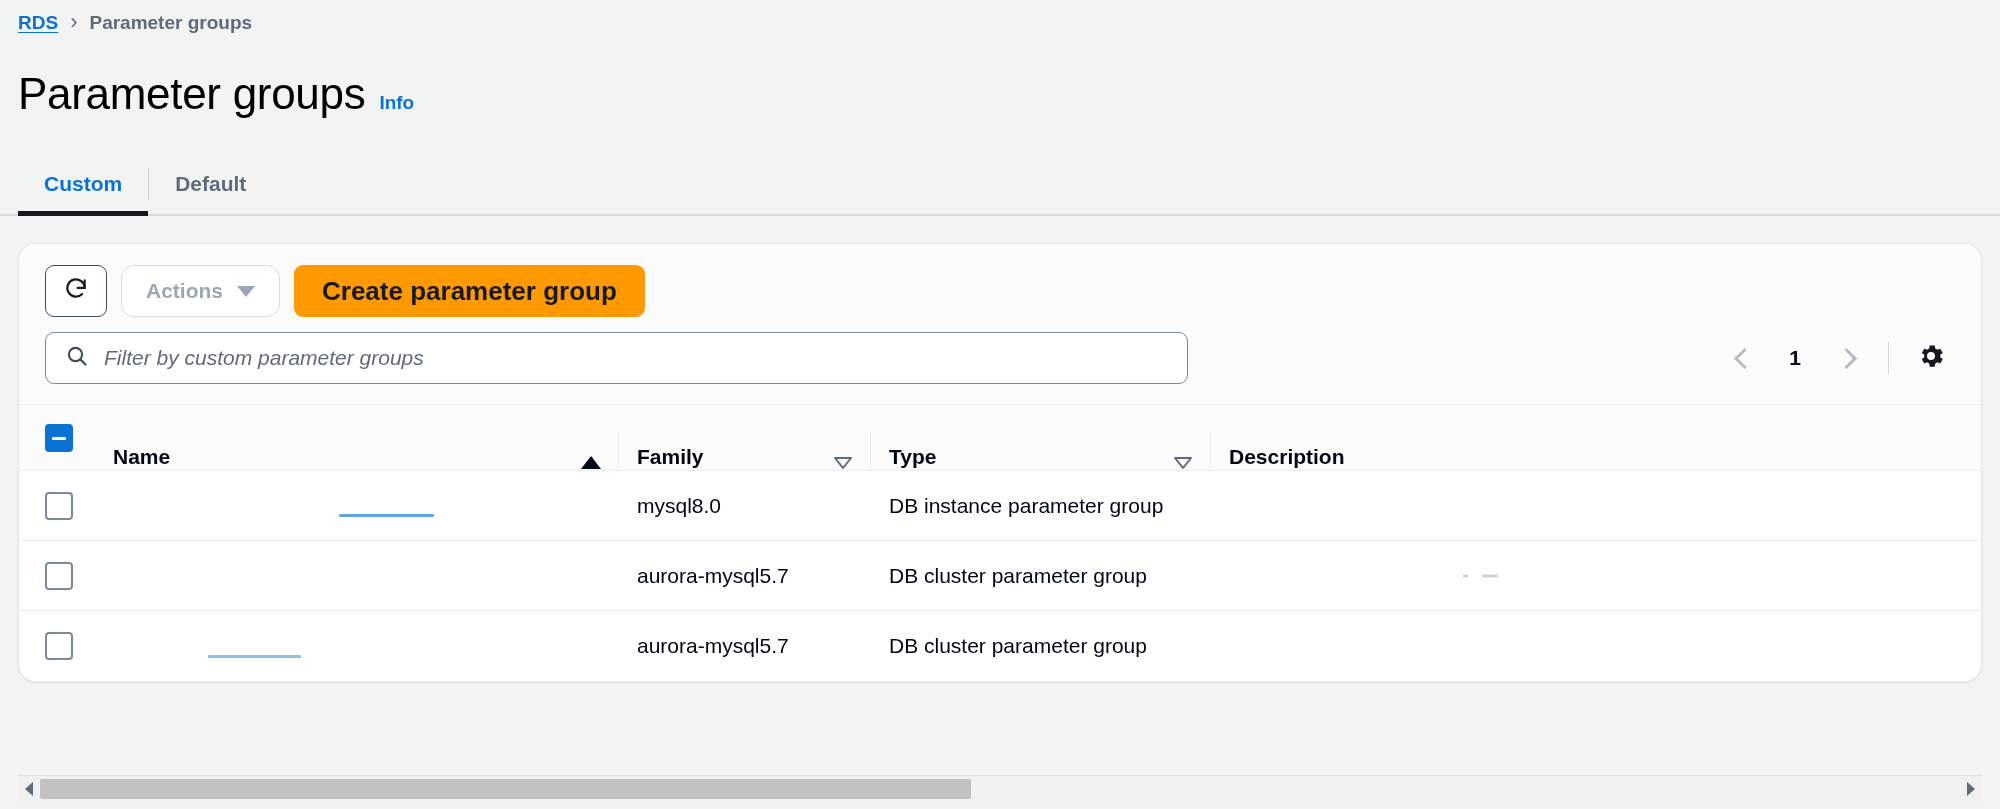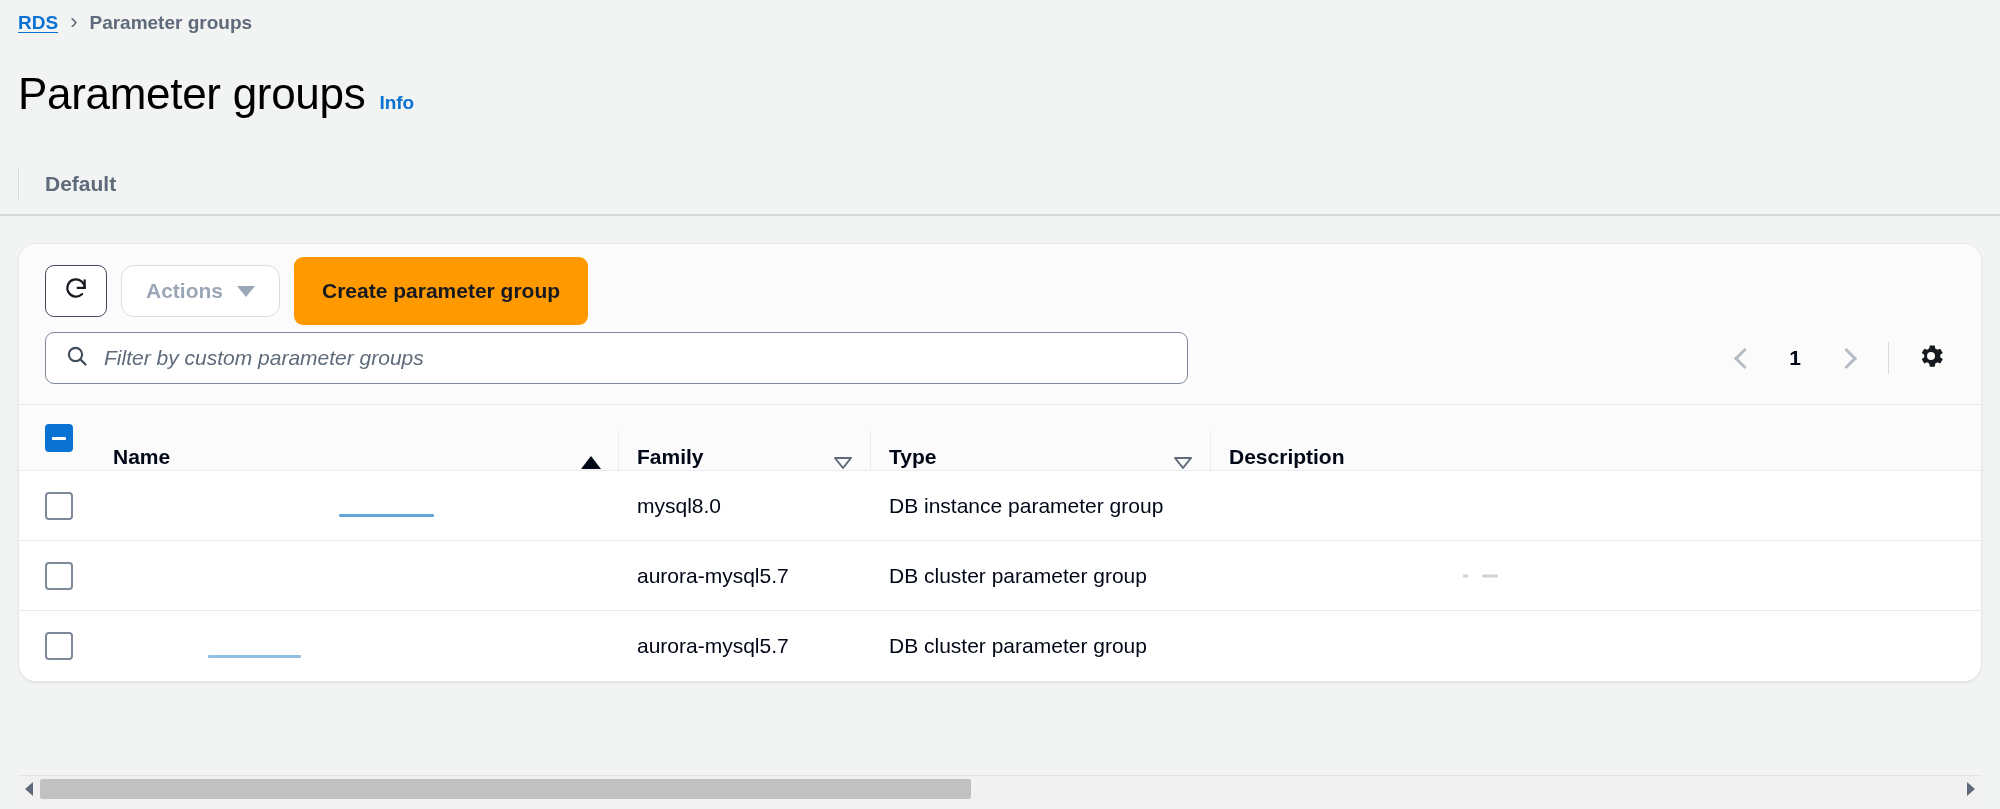--- a/index.html
+++ b/index.html
@@ -165,26 +165,26 @@
     cursor: default;
     font-family: inherit;
   }
   .caret-down {
     width: 0; height: 0;
     border-left: 9px solid transparent;
     border-right: 9px solid transparent;
     border-top: 11px solid #9ba7b6;
   }
   .btn-primary {
-    height: 68px;
+    height: 52px;
     border: none;
     border-radius: 9px;
     background: #ff9900;
     color: #16191f;
-    font-size: 21px;
+    font-size: 26px;
     font-weight: 700;
     padding: 0 28px;
     cursor: pointer;
     font-family: inherit;
     white-space: nowrap;
   }
 
   
   .filter-row {
     display: flex;
@@ -416,20 +416,23 @@
     <span class="crumb-sep">›</span>
     <span class="crumb-current">Parameter groups</span>
   </nav>
 
   <div class="title-row">
     <h1 class="page-title">Parameter groups</h1>
     <span class="info-link">Info</span>
   </div>
 
   <div class="tabs">
+    <div class="tab active">
+      <span>Custom</span>
+    </div>
     <div class="tab-divider"></div>
     <div class="tab">
       <span>Default</span>
     </div>
   </div>
 
   <section class="card">
 
     <div class="card-header">
 

